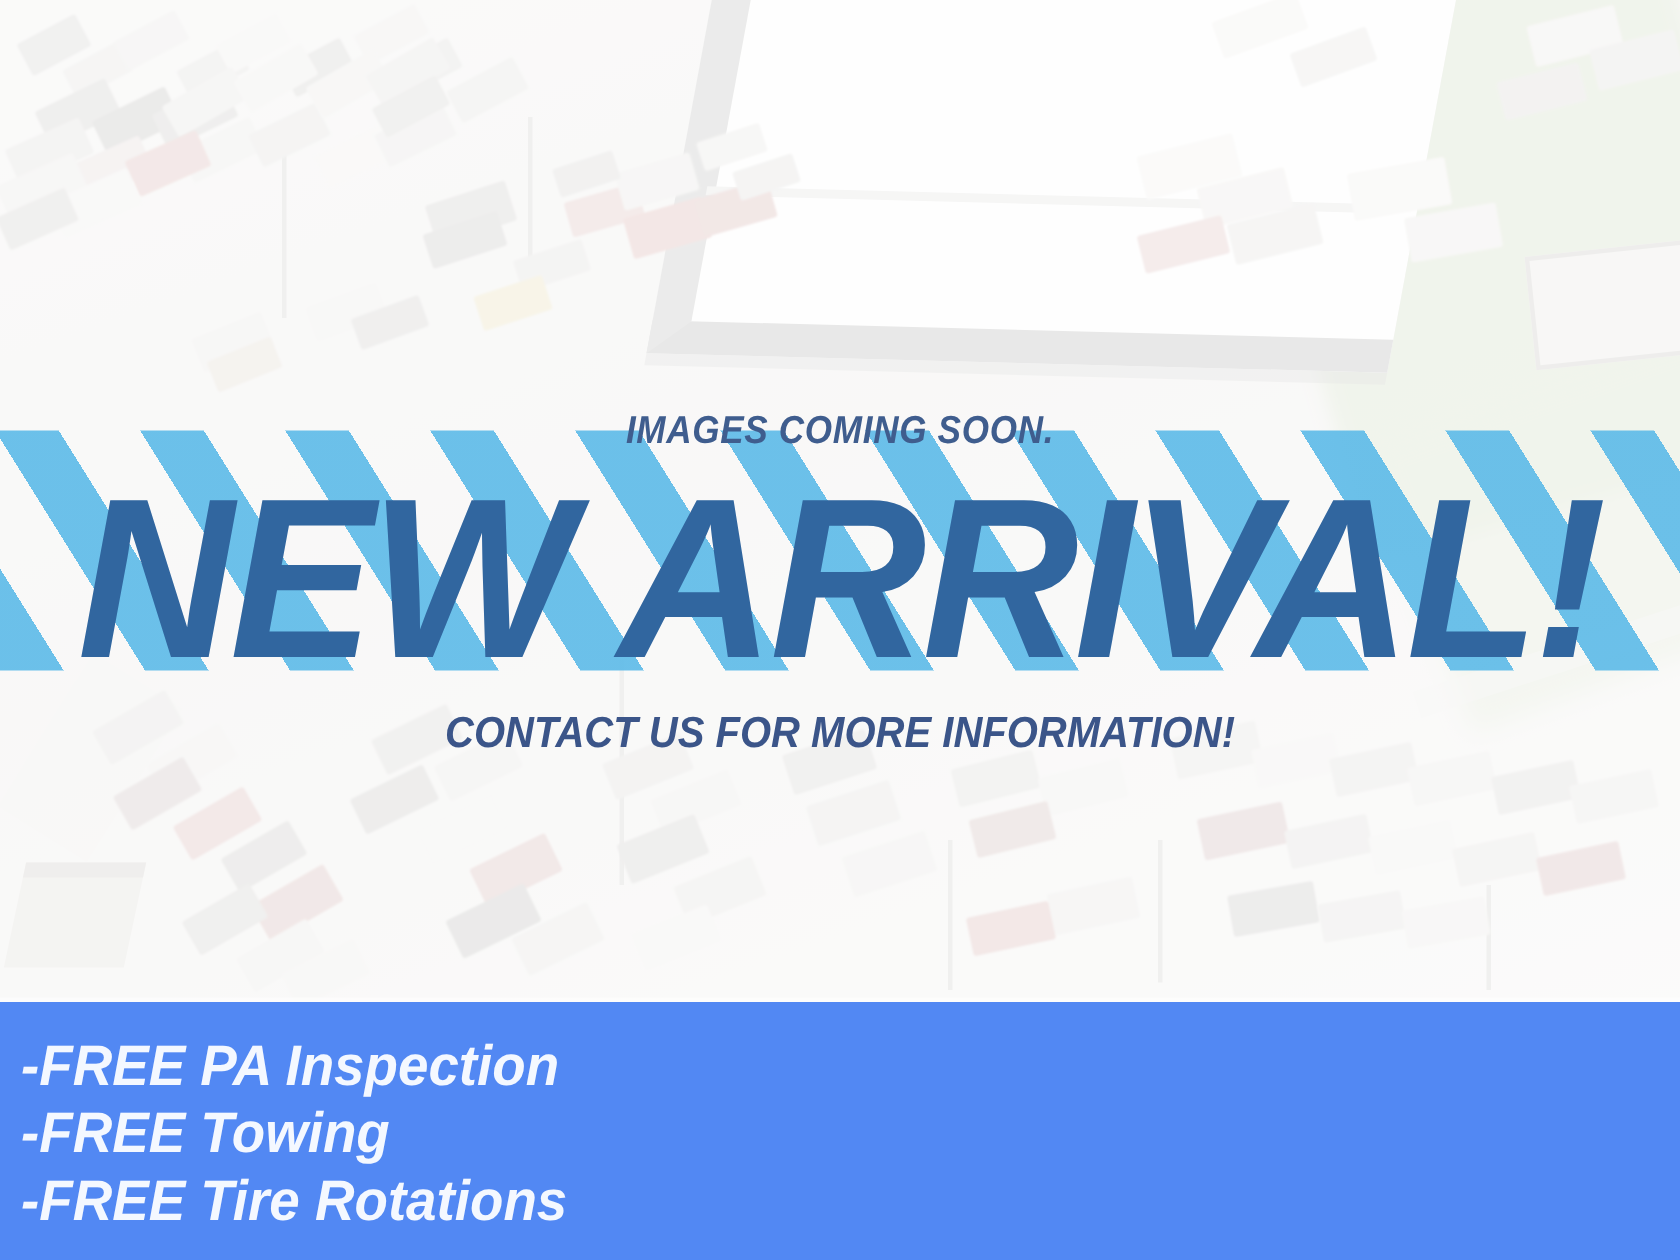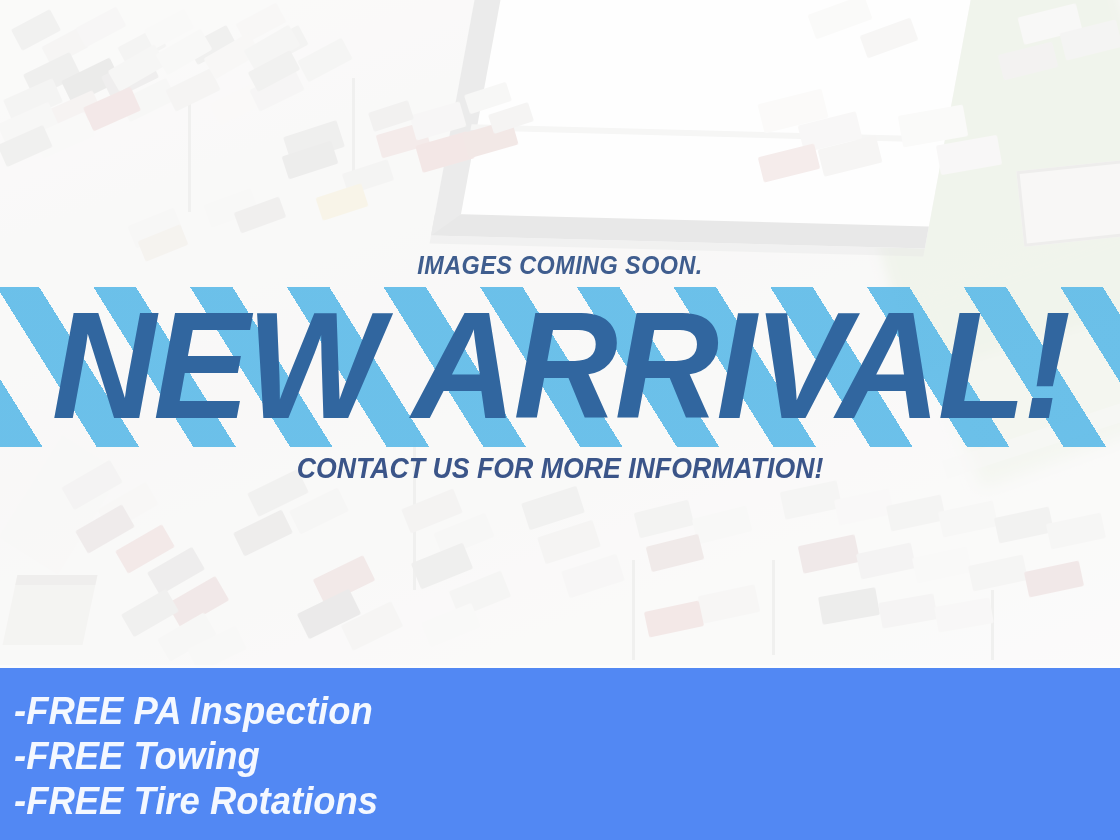--- a/index.html
+++ b/index.html
@@ -136,20 +136,21 @@
       rgba(255,255,255,0) 82px
     );
     pointer-events: none;
   }
 
   
   .text-layer {
     position: absolute;
     inset: 0;
     z-index: 60;
+    margin-top: 21px;
   }
 
   .coming-soon {
     position: absolute;
     top: 250px;
     left: 0;
     width: 1120px;
     text-align: center;
     font-family: "Liberation Sans", sans-serif;
     font-weight: bold;

